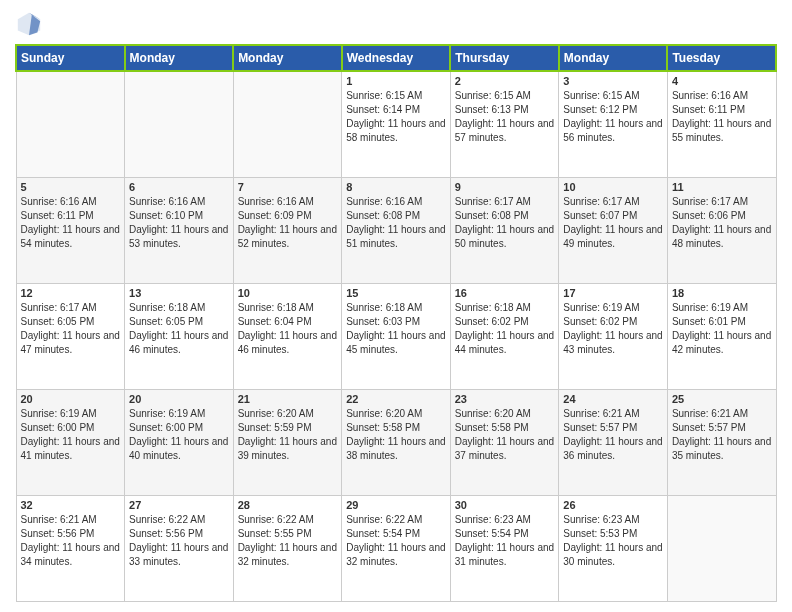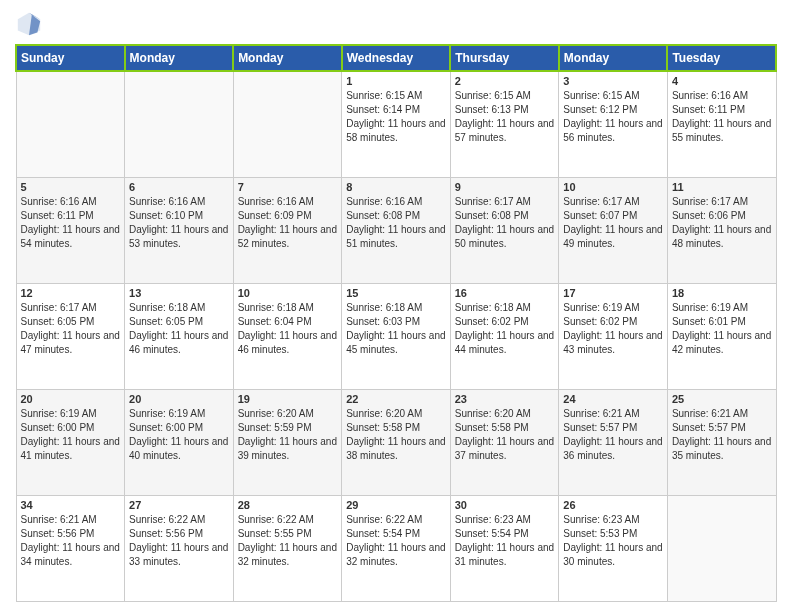--- a/index.html
+++ b/index.html
@@ -212,21 +212,21 @@
         <tr>
           <td>
             <div class="day-number">20</div>
             <div class="day-info">Sunrise: 6:19 AM<br>Sunset: 6:00 PM<br>Daylight: 11 hours and 41 minutes.</div>
           </td>
           <td>
             <div class="day-number">20</div>
             <div class="day-info">Sunrise: 6:19 AM<br>Sunset: 6:00 PM<br>Daylight: 11 hours and 40 minutes.</div>
           </td>
           <td>
-            <div class="day-number">19</div>
+            <div class="day-number">21</div>
             <div class="day-info">Sunrise: 6:20 AM<br>Sunset: 5:59 PM<br>Daylight: 11 hours and 39 minutes.</div>
           </td>
           <td>
             <div class="day-number">22</div>
             <div class="day-info">Sunrise: 6:20 AM<br>Sunset: 5:58 PM<br>Daylight: 11 hours and 38 minutes.</div>
           </td>
           <td>
             <div class="day-number">23</div>
             <div class="day-info">Sunrise: 6:20 AM<br>Sunset: 5:58 PM<br>Daylight: 11 hours and 37 minutes.</div>
           </td>
@@ -234,21 +234,21 @@
             <div class="day-number">24</div>
             <div class="day-info">Sunrise: 6:21 AM<br>Sunset: 5:57 PM<br>Daylight: 11 hours and 36 minutes.</div>
           </td>
           <td>
             <div class="day-number">25</div>
             <div class="day-info">Sunrise: 6:21 AM<br>Sunset: 5:57 PM<br>Daylight: 11 hours and 35 minutes.</div>
           </td>
         </tr>
         <tr>
           <td>
-            <div class="day-number">34</div>
+            <div class="day-number">32</div>
             <div class="day-info">Sunrise: 6:21 AM<br>Sunset: 5:56 PM<br>Daylight: 11 hours and 34 minutes.</div>
           </td>
           <td>
             <div class="day-number">27</div>
             <div class="day-info">Sunrise: 6:22 AM<br>Sunset: 5:56 PM<br>Daylight: 11 hours and 33 minutes.</div>
           </td>
           <td>
             <div class="day-number">28</div>
             <div class="day-info">Sunrise: 6:22 AM<br>Sunset: 5:55 PM<br>Daylight: 11 hours and 32 minutes.</div>
           </td>

